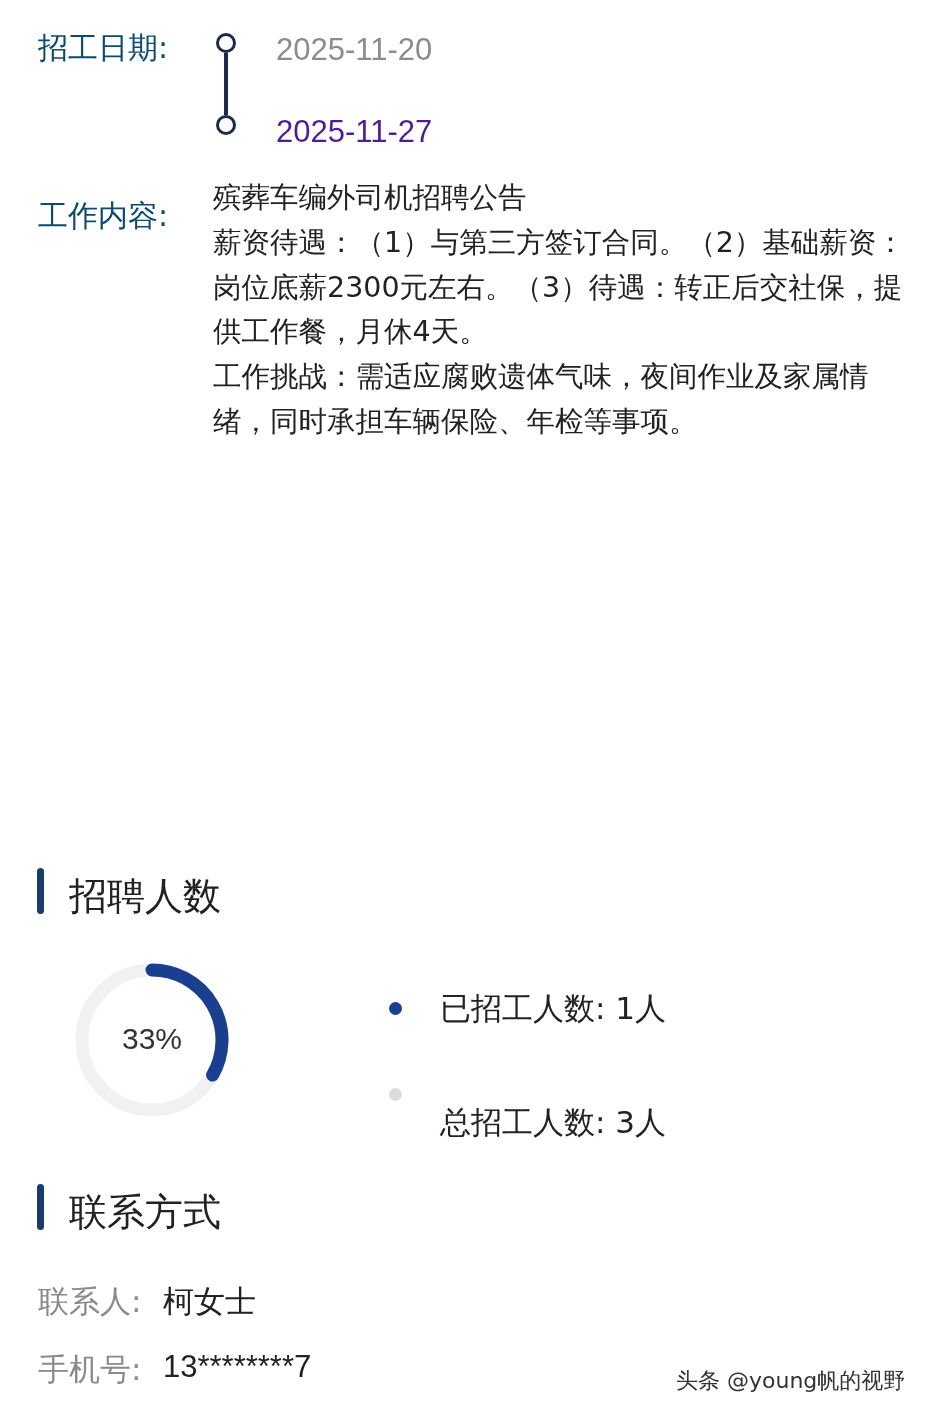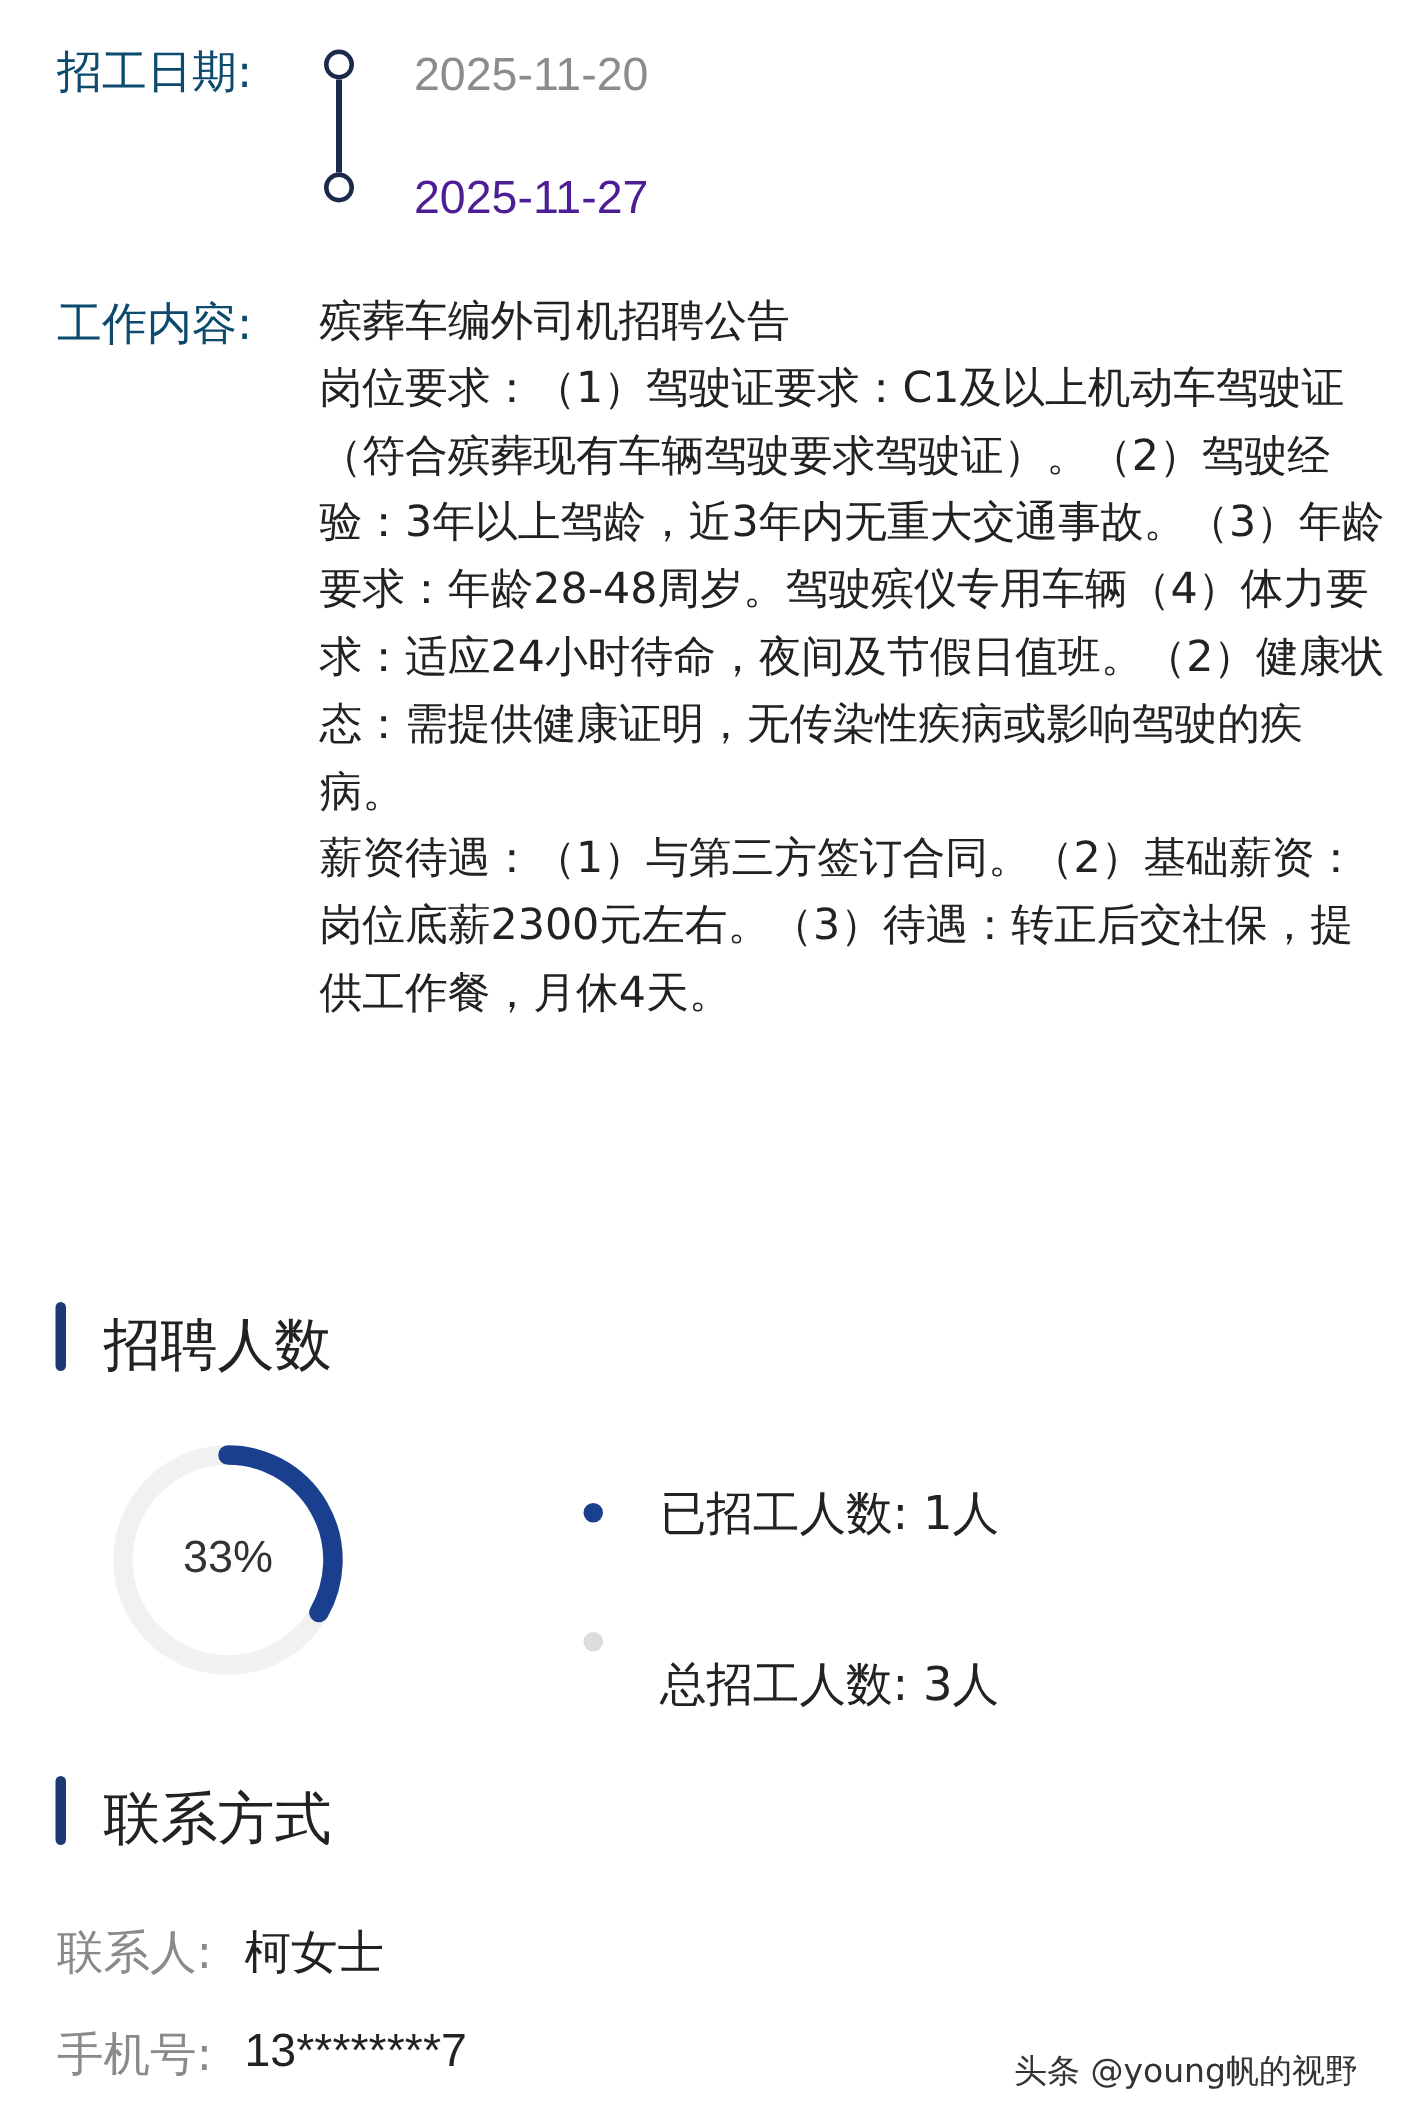--- a/index.html
+++ b/index.html
@@ -4,21 +4,21 @@
 <style>
   html, body { margin:0; padding:0; background:#ffffff; }
   body { width:945px; height:1412px; position:relative; overflow:hidden;
          font-family:"DejaVu Sans","Liberation Sans",sans-serif; color:#1f1f1f; }
   .abs { position:absolute; }
   .label-grey { color:#0c4a6e; font-size:30px; }
   .date-top { color:#8c8c8c; font-size:31px; font-family:"Liberation Sans",sans-serif; }
   .date-bottom { color:#4c1d95; font-size:31px; font-family:"Liberation Sans",sans-serif; }
   .timeline-circle { width:20px; height:20px; border:3px solid #1b2a4a; border-radius:50%; background:#fff; box-sizing:border-box; }
   .timeline-line { width:4px; background:#1b2a4a; }
-  .content { left:213px; top:192px; width:710px; font-size:28.5px; line-height:44.8px; color:#222; }
+  .content { left:213px; top:176px; width:710px; font-size:28.5px; line-height:44.8px; color:#222; }
   .content p { margin:0; }
   .section-bar { width:7px; height:46px; background:#1b3a72; border-radius:4px; }
   .section-title { font-size:38px; font-weight:normal; color:#222; }
   .pct { font-size:30px; color:#333; font-family:"Liberation Sans",sans-serif; }
   .legend-dot { width:13px; height:13px; border-radius:50%; }
   .legend-text { font-size:31px; color:#222; }
   .contact-label { color:#8a8a8a; font-size:31px; }
   .contact-value { color:#222; font-size:31px; }
   .watermark { font-size:22px; color:#333; }
 </style>
@@ -28,22 +28,22 @@
 <div class="abs label-grey" style="left:38px; top:28px;">招工日期:</div>
 <div class="abs timeline-circle" style="left:216px; top:33px;"></div>
 <div class="abs timeline-line" style="left:224px; top:53px; height:62px;"></div>
 <div class="abs timeline-circle" style="left:216px; top:115px;"></div>
 <div class="abs date-top" style="left:276px; top:32px;">2025-11-20</div>
 <div class="abs date-bottom" style="left:276px; top:114px;">2025-11-27</div>
 
 <div class="abs label-grey" style="left:38px; top:196px;">工作内容:</div>
 <div class="abs content">
   <p>殡葬车编外司机招聘公告</p>
-  <p>岗位要求：（1）驾驶证要求：C1及以上机动车驾驶证（符合殡葬现有车辆驾驶要求驾驶证）。（2）驾驶经验：3年以上驾龄，近3年内无重大交通事故。（3）年龄要求：年龄28-48周岁。驾驶殡仪专用车辆（4）体力要求：适应24小时待命，夜间及节假日值班。（2）健康状态：需提供健康证明，无传染性疾病或影响驾驶的疾病。</p>
   <p>薪资待遇：（1）与第三方签订合同。（2）基础薪资：岗位底薪2300元左右。（3）待遇：转正后交社保，提供工作餐，月休4天。</p>
+  <p>工作挑战：需适应腐败遗体气味，夜间作业及家属情绪，同时承担车辆保险、年检等事项。</p>
 </div>
 
 <div class="abs section-bar" style="left:37px; top:868px;"></div>
 <div class="abs section-title" style="left:69px; top:871px;">招聘人数</div>
 
 <div class="abs" style="left:72px; top:960px; width:160px; height:160px;">
   <svg width="160" height="160" viewBox="0 0 160 160">
     <circle cx="80" cy="80" r="70" fill="none" stroke="#f1f1f1" stroke-width="13"></circle>
     <path d="M80 10 A70 70 0 0 1 140.6 115" fill="none" stroke="#1b3f8f" stroke-width="13" stroke-linecap="round"></path>
   </svg>

